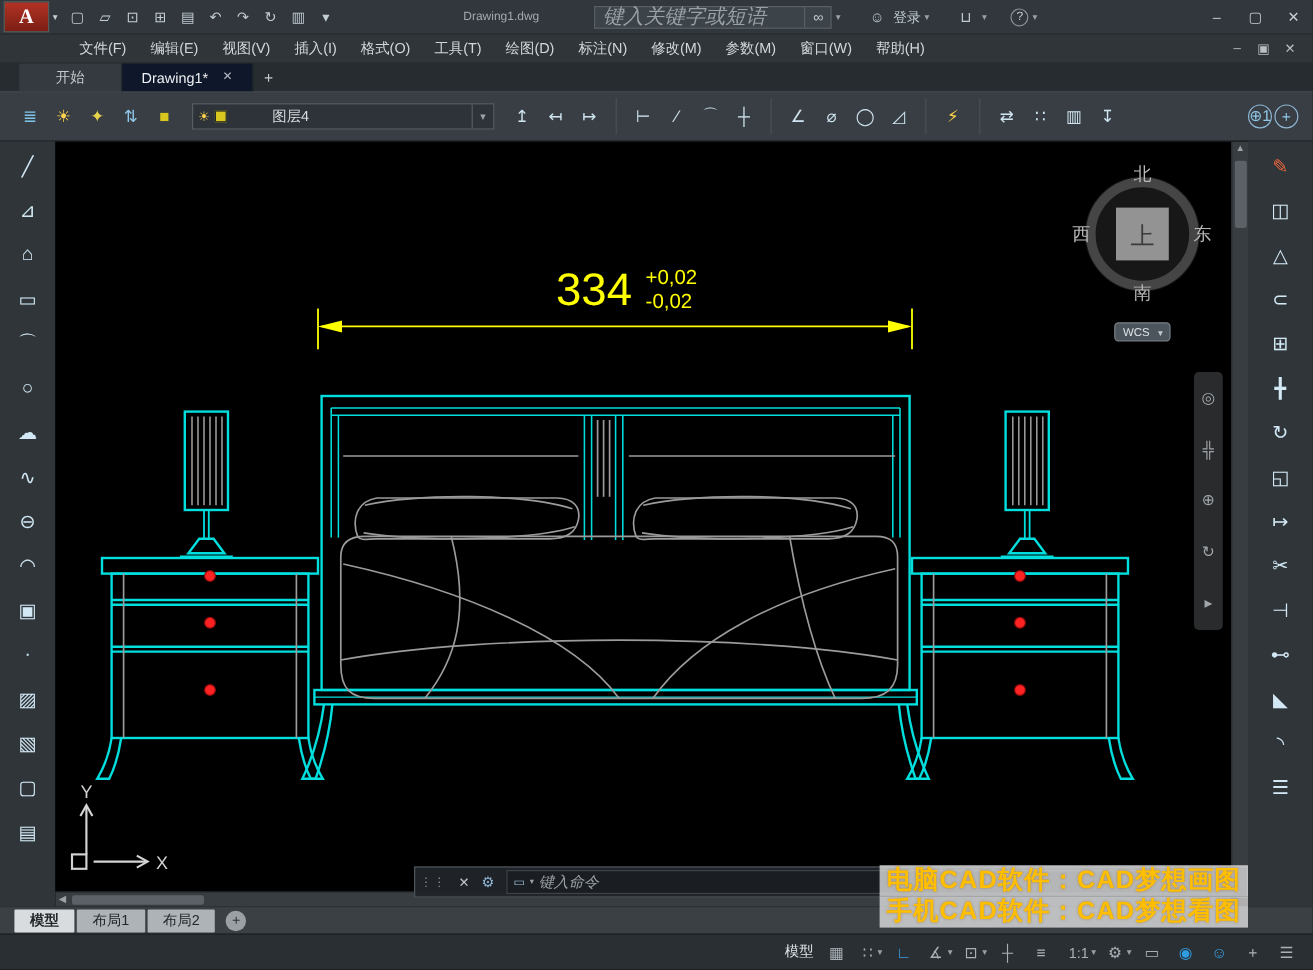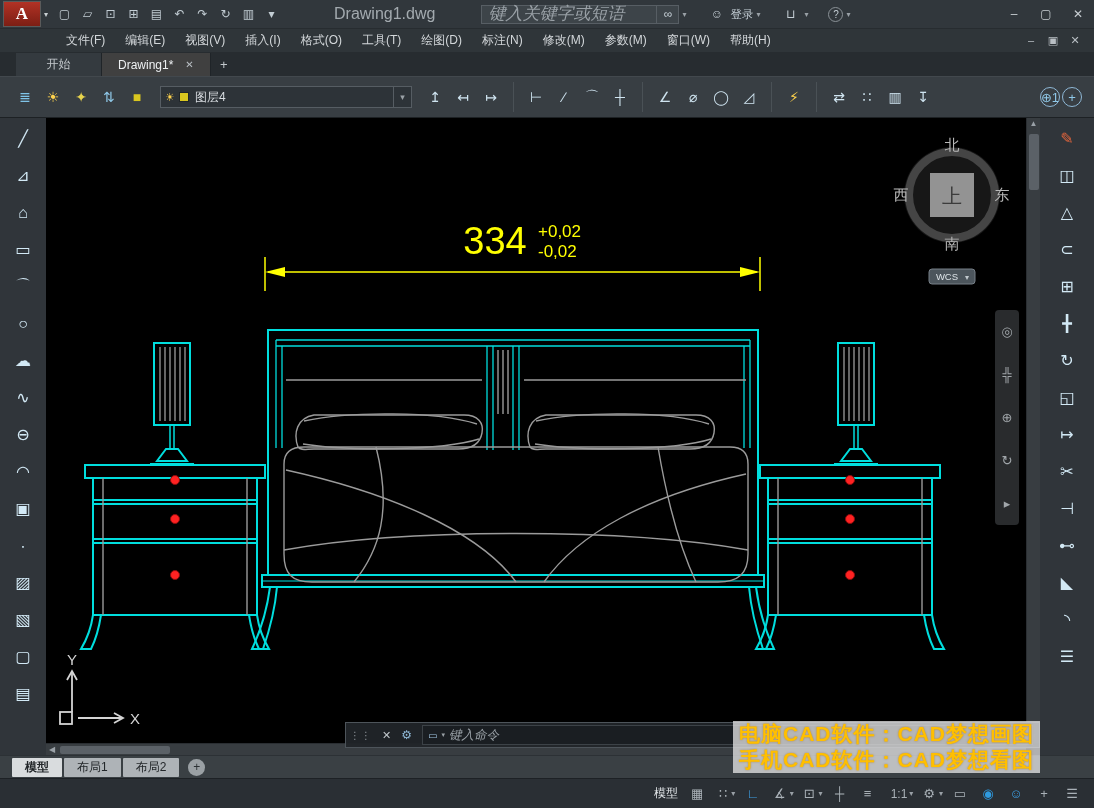--- a/index.html
+++ b/index.html
@@ -7,54 +7,54 @@
   .app{position:relative;width:1094px;height:808px;background:#2f3539;overflow:hidden;color:#d2d6d9;font-family:"Liberation Sans","DejaVu Sans",sans-serif;}
 
   
   .titlebar{height:28px;background:#31373c;display:flex;align-items:center;}
   .logo{width:38px;height:26px;margin:1px 2px 1px 3px;background:linear-gradient(#b23225,#7c1e14);color:#fff;
         font-family:"Liberation Serif","DejaVu Serif",serif;font-weight:bold;font-size:17px;
         display:flex;align-items:center;justify-content:center;border:1px solid #5a5a5a;}
   .logo-caret{font-size:8px;color:#c8ced2;margin:0 2px 0 1px;}
   .qat{display:flex;align-items:center;gap:2px;margin-left:4px;}
   .tb-icon{width:21px;height:20px;display:flex;align-items:center;justify-content:center;font-size:12px;color:#c3cdd4;}
-  .doc-title{margin-left:52px;font-size:16px;color:#a3aaaf;white-space:nowrap;}
+  .doc-title{margin-left:104px;font-size:10px;color:#a3aaaf;white-space:nowrap;}
   .search-box{margin-left:46px;display:flex;align-items:center;background:#3d4449;border:1px solid #575e64;height:19px;width:198px;}
   .search-box input{flex:1;min-width:0;background:transparent;border:none;outline:none;color:#c8cdd1;font-size:17px;font-style:italic;padding:0 6px;font-family:inherit;}
   input::placeholder{color:#99a0a6;font-style:italic;}
   .search-btn{width:22px;height:100%;display:flex;align-items:center;justify-content:center;border-left:1px solid #575e64;color:#c3cdd4;font-size:12px;}
   .tb-group{display:flex;align-items:center;margin-left:20px;gap:3px;font-size:11.5px;color:#c3cdd4;white-space:nowrap;}
   .caret{font-size:8px;color:#99a0a6;}
   .win-btns{margin-left:auto;display:flex;}
   .win-btn{width:32px;height:28px;display:flex;align-items:center;justify-content:center;font-size:12px;color:#c8ced3;}
 
   
   .menubar{height:24px;background:#2f3539;display:flex;align-items:center;border-top:1px solid #272c30;}
   .menu-items{display:flex;height:100%;align-items:flex-start;padding-left:56px;}
   .menu-item{padding:0 10px;font-size:12px;height:100%;display:flex;align-items:center;color:#d3d7da;white-space:nowrap;}
   .doc-controls{margin-left:auto;display:flex;padding-right:8px;}
   .doc-ctrl{width:22px;text-align:center;font-size:11px;color:#b9bfc4;}
 
   
   .tabsrow{height:24px;background:#272c30;display:flex;align-items:flex-end;padding-left:16px;}
   .dtab{height:23px;display:flex;align-items:center;justify-content:center;padding:0 16px;font-size:12px;color:#c3c8cc;background:#343a3f;border-right:1px solid #1f2428;min-width:86px;white-space:nowrap;}
-  .dtab.active{background:#404040;color:#eef1f3;align-items:center;}
+  .dtab.active{background:#0f172a;color:#eef1f3;align-items:center;}
   .dtab .close{margin-left:12px;font-size:10px;color:#b9bfc4;}
   .tab-add{width:26px;height:23px;display:flex;align-items:center;justify-content:center;color:#c3c8cc;font-size:13px;}
 
   
   .toolbar{height:42px;background:#383e43;display:flex;align-items:center;padding:0 8px;border-top:1px solid #42484d;border-bottom:1px solid #1d2124;}
   .tgroup{display:flex;align-items:center;gap:2px;padding:0 4px;}
   .tool-icon{width:26px;height:26px;display:flex;align-items:center;justify-content:center;font-size:14px;color:#cfe4f0;white-space:nowrap;}
   .tsep{width:1px;height:30px;background:#4a5156;margin:0 5px;}
   .tspacer{flex:1;}
   .layer-combo{display:flex;align-items:center;width:252px;height:22px;background:#2d3338;border:1px solid #565d63;margin:0 6px;padding:0 0 0 4px;font-size:12px;color:#d8dce0;}
   .layer-combo .mini{font-size:11px;color:#ffd34d;margin-right:4px;}
   .layer-combo .swatch{width:10px;height:10px;background:#d9c61f;margin-right:6px;border:1px solid #20262a;}
-  .lc-label{flex:1;}
+  .lc-label{flex:1;margin-left:32px;}
   .combo-caret{width:18px;height:100%;display:flex;align-items:center;justify-content:center;color:#9aa1a7;font-size:9px;border-left:1px solid #565d63;}
   .circled{border:1px solid #8fb8d6;border-radius:50%;width:20px;height:20px;font-size:13px;color:#8fc8e8;}
 
   
   .workspace{display:flex;height:637px;}
   .side-toolbar{width:46px;background:#30353a;display:flex;flex-direction:column;align-items:center;padding-top:4px;gap:4px;flex:0 0 auto;}
   .side-toolbar.right{width:54px;}
   .tool-btn{width:34px;height:33px;display:flex;align-items:center;justify-content:center;font-size:16px;color:#d2e9f5;background:transparent;border:none;font-family:inherit;}
   .canvas{position:relative;flex:1;background:#000;overflow:hidden;}
   .cad-svg{position:absolute;left:0;top:0;width:994px;height:637px;}

